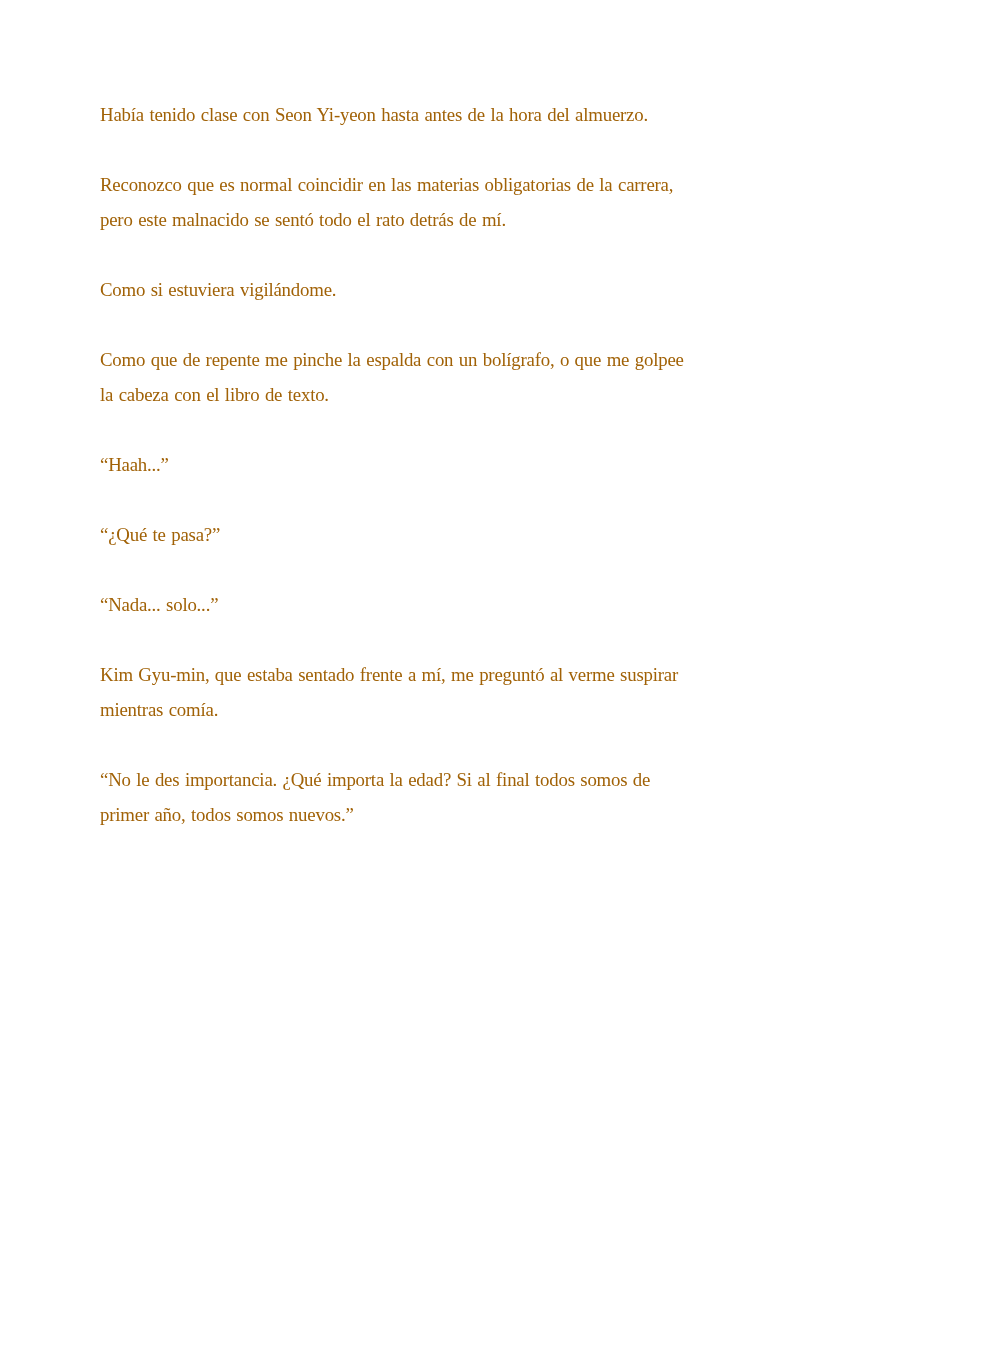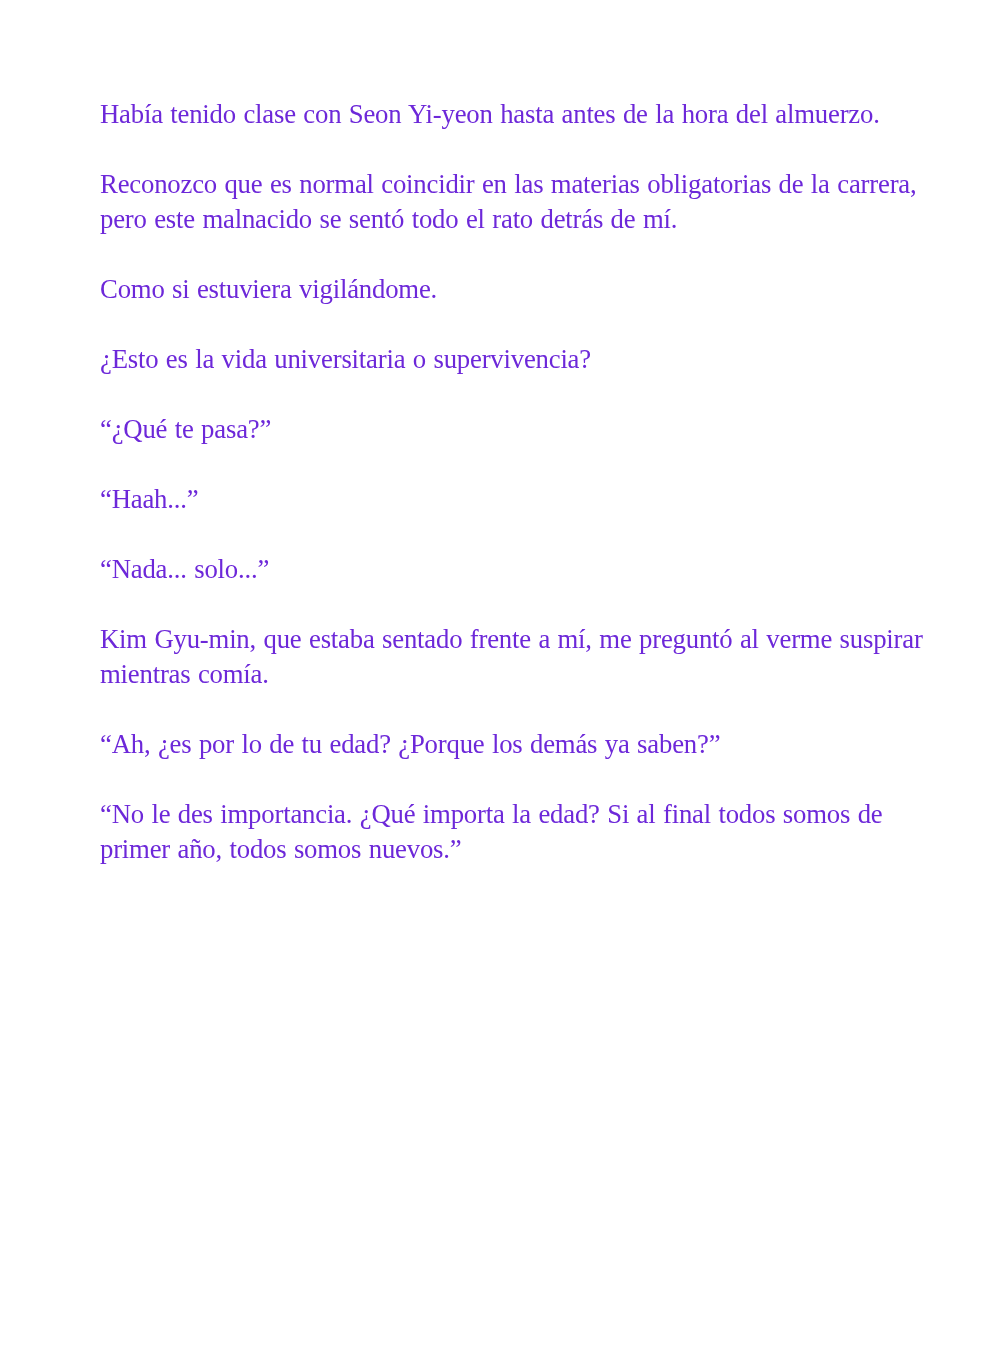--- a/index.html
+++ b/index.html
@@ -14,23 +14,23 @@
       position: relative;
     }
     .page {
       position: absolute;
       left: 100px;
       top: 97px;
       width: 800px;
     }
     .para {
       font-family: "Liberation Serif", "DejaVu Serif", serif;
-      font-size: 27px;
+      font-size: 19px;
       line-height: 35px;
-      color: #6d28d9;
+      color: #a16207;
       margin: 0 0 35px 0;
       letter-spacing: -0.2px;
       word-spacing: 1px;
       transform-origin: left top;
       white-space: normal;
     }
     .para .line {
       display: block;
       white-space: nowrap;
     }
@@ -43,35 +43,33 @@
     <span class="line" style="transform: scaleX(0.99); transform-origin: left center;">Había tenido clase con Seon Yi-yeon hasta antes de la hora del almuerzo.</span>
   </p>
   <p class="para">
     <span class="line" style="transform: scaleX(0.99); transform-origin: left center;">Reconozco que es normal coincidir en las materias obligatorias de la carrera,</span>
     <span class="line" style="transform: scaleX(0.99); transform-origin: left center;">pero este malnacido se sentó todo el rato detrás de mí.</span>
   </p>
   <p class="para">
     <span class="line" style="transform: scaleX(0.99); transform-origin: left center;">Como si estuviera vigilándome.</span>
   </p>
   <p class="para">
-    <span class="line" style="transform: scaleX(0.99); transform-origin: left center;">¿Esto es la vida universitaria o supervivencia?</span>
+    <span class="line" style="transform: scaleX(0.99); transform-origin: left center;">Como que de repente me pinche la espalda con un bolígrafo, o que me golpee</span>
+    <span class="line" style="transform: scaleX(0.99); transform-origin: left center;">la cabeza con el libro de texto.</span>
+  </p>
+  <p class="para">
+    <span class="line" style="transform: scaleX(0.99); transform-origin: left center;">“Haah...”</span>
   </p>
   <p class="para">
     <span class="line" style="transform: scaleX(0.99); transform-origin: left center;">“¿Qué te pasa?”</span>
-  </p>
-  <p class="para">
-    <span class="line" style="transform: scaleX(0.99); transform-origin: left center;">“Haah...”</span>
   </p>
   <p class="para">
     <span class="line" style="transform: scaleX(0.99); transform-origin: left center;">“Nada... solo...”</span>
   </p>
   <p class="para">
     <span class="line" style="transform: scaleX(0.99); transform-origin: left center;">Kim Gyu-min, que estaba sentado frente a mí, me preguntó al verme suspirar</span>
     <span class="line" style="transform: scaleX(0.99); transform-origin: left center;">mientras comía.</span>
   </p>
   <p class="para">
-    <span class="line" style="transform: scaleX(0.99); transform-origin: left center;">“Ah, ¿es por lo de tu edad? ¿Porque los demás ya saben?”</span>
-  </p>
-  <p class="para">
     <span class="line" style="transform: scaleX(0.99); transform-origin: left center;">“No le des importancia. ¿Qué importa la edad? Si al final todos somos de</span>
     <span class="line" style="transform: scaleX(0.99); transform-origin: left center;">primer año, todos somos nuevos.”</span>
   </p>
 </div>
 
 </body></html>

